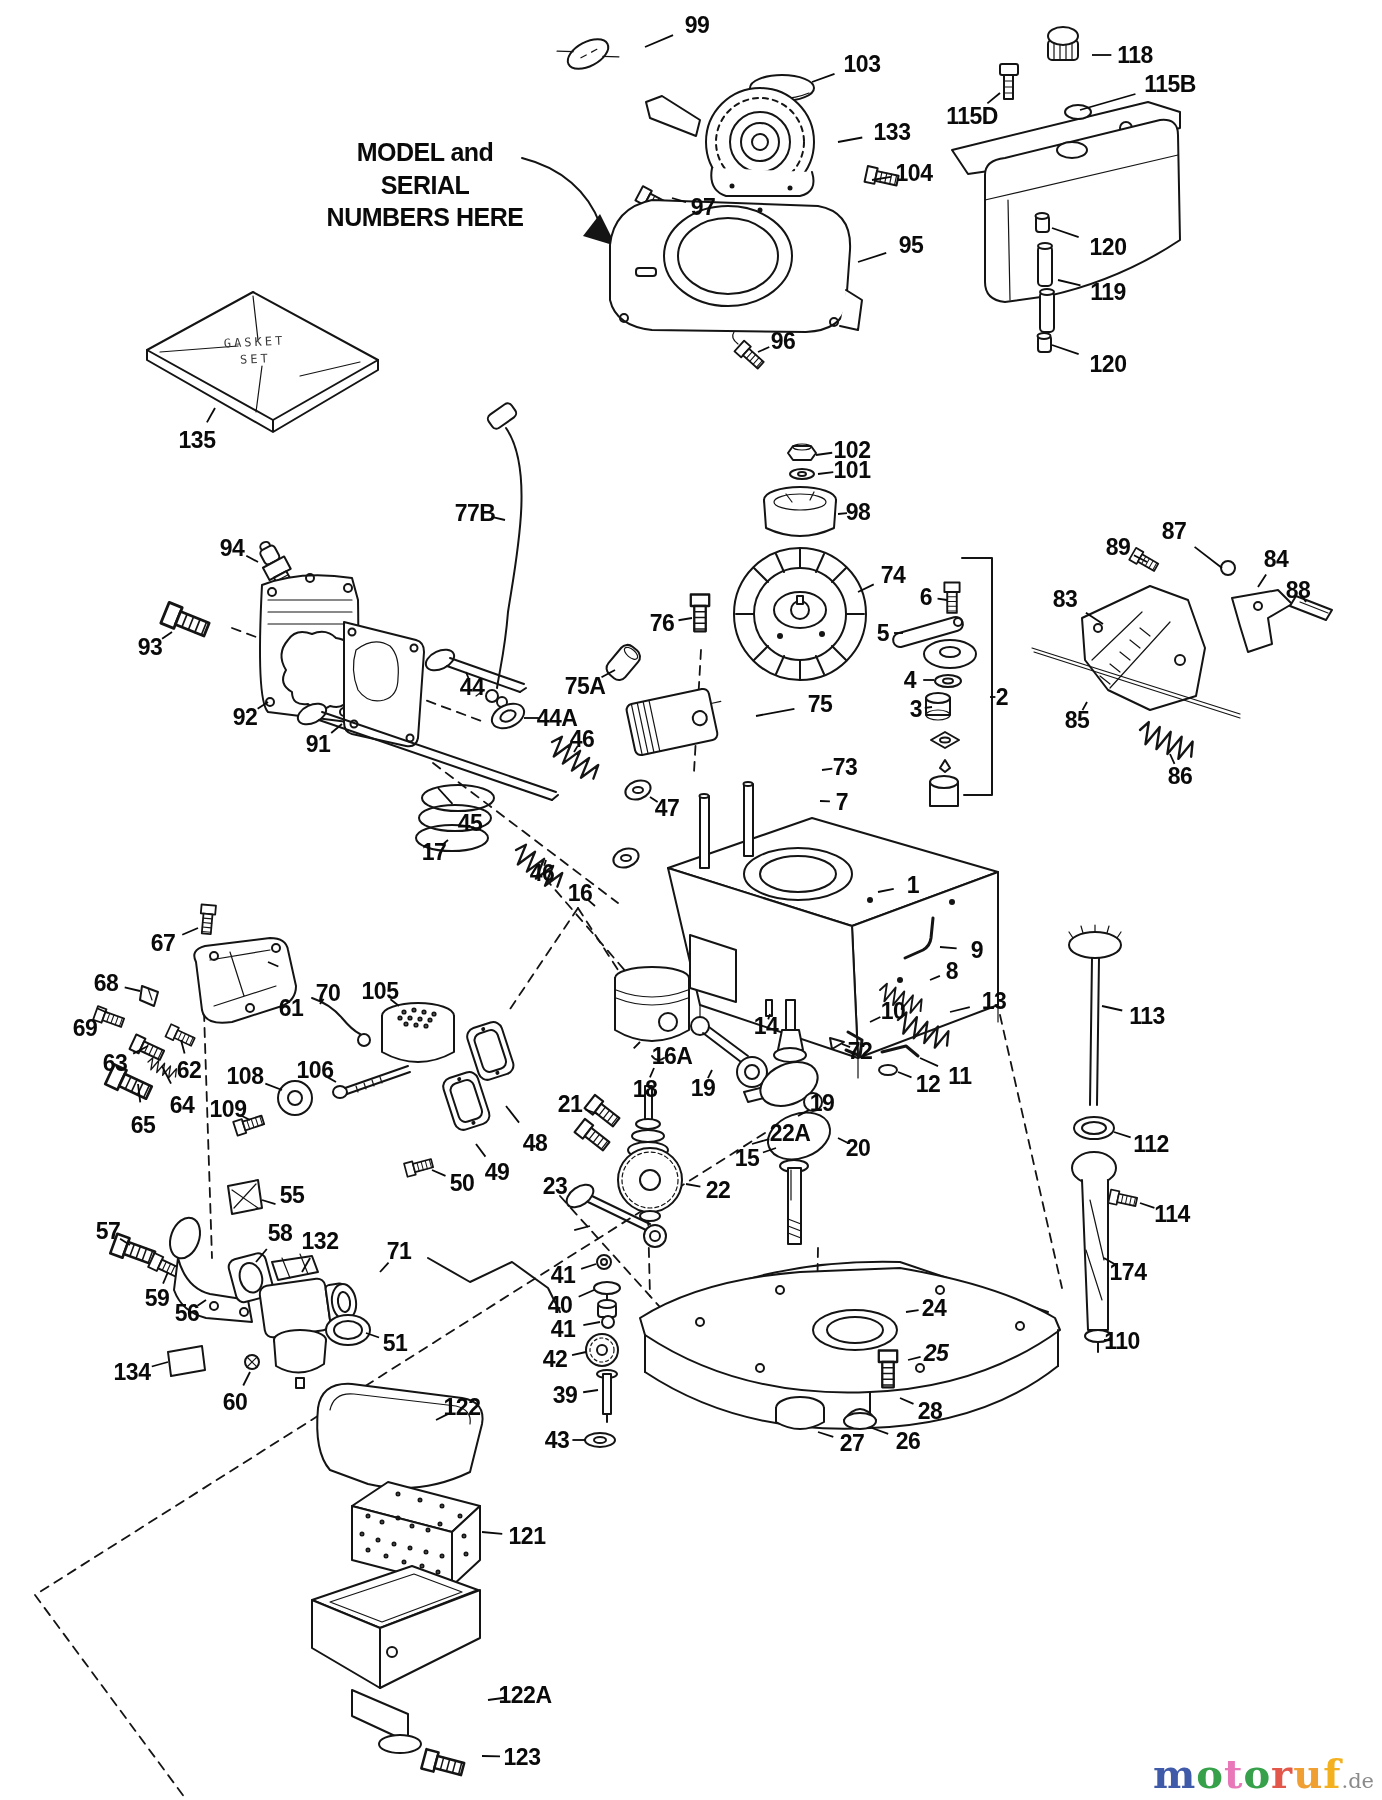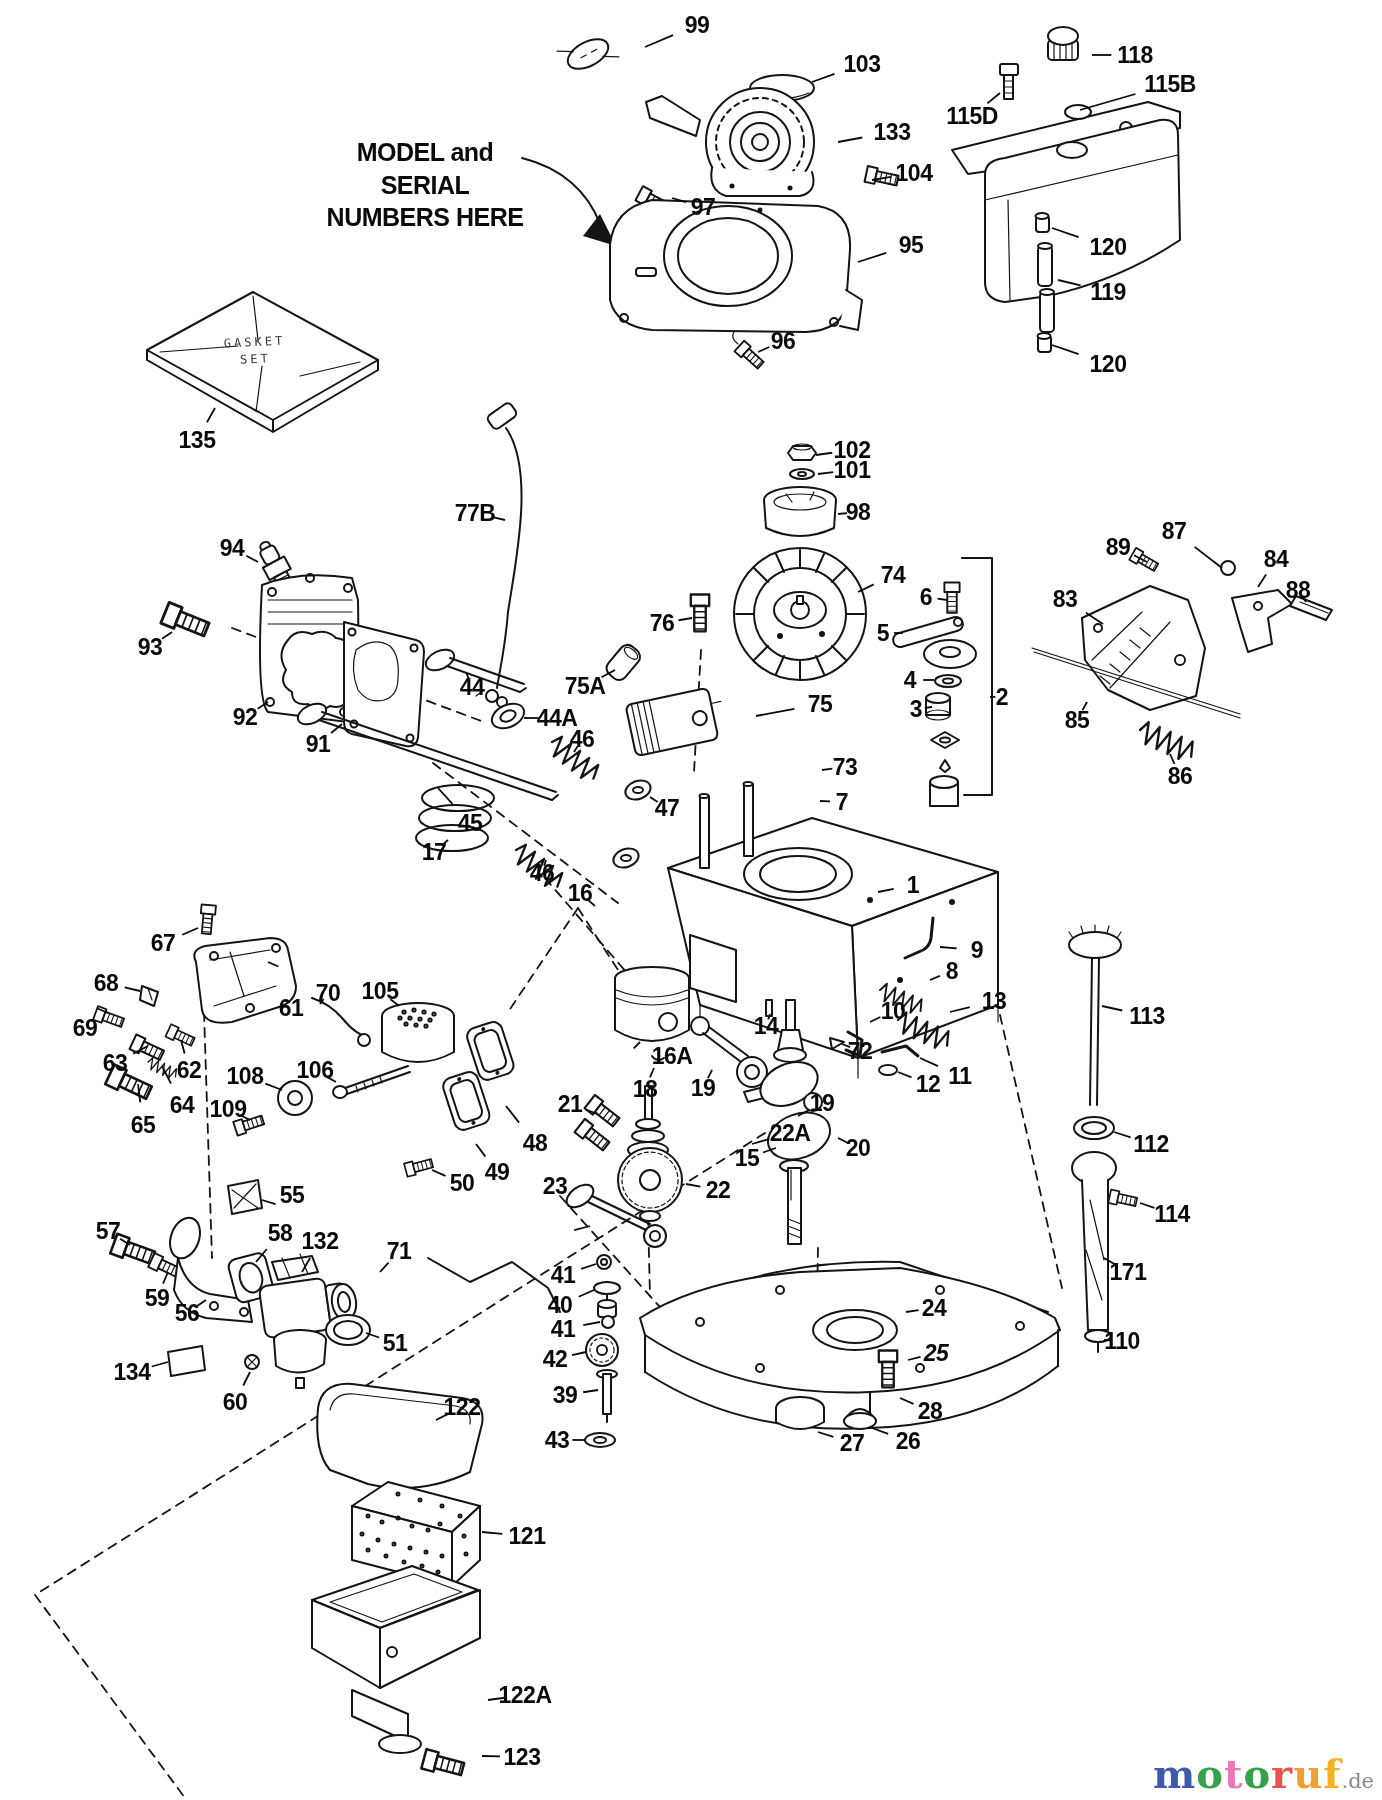--- a/index.html
+++ b/index.html
@@ -734,21 +734,21 @@
     <div class="callout" style="left: 952px; top: 971px;">8</div>
     <div class="callout" style="left: 893px; top: 1011px;">10</div>
     <div class="callout" style="left: 994px; top: 1001px;">13</div>
     <div class="callout" style="left: 766px; top: 1026px;">14</div>
     <div class="callout" style="left: 860px; top: 1051px;">72</div>
     <div class="callout" style="left: 960px; top: 1076px;">11</div>
     <div class="callout" style="left: 928px; top: 1084px;">12</div>
     <div class="callout" style="left: 1147px; top: 1016px;">113</div>
     <div class="callout" style="left: 1151px; top: 1144px;">112</div>
     <div class="callout" style="left: 1172px; top: 1214px;">114</div>
-    <div class="callout" style="left: 1128px; top: 1272px;">171</div>
+    <div class="callout" style="left: 1128px; top: 1272px;">174</div>
     <div class="callout" style="left: 1122px; top: 1341px;">110</div>
     <div class="callout" style="left: 163px; top: 943px;">67</div>
     <div class="callout" style="left: 106px; top: 983px;">68</div>
     <div class="callout" style="left: 85px; top: 1003px; margin-top: 25px;">69</div>
     <div class="callout" style="left: 291px; top: 972px; margin-top: 36px;">61</div>
     <div class="callout" style="left: 328px; top: 993px;">70</div>
     <div class="callout" style="left: 380px; top: 991px;">105</div>
     <div class="callout" style="left: 115px; top: 1063px;">63</div>
     <div class="callout" style="left: 189px; top: 1070px;">62</div>
     <div class="callout" style="left: 182px; top: 1105px;">64</div>

